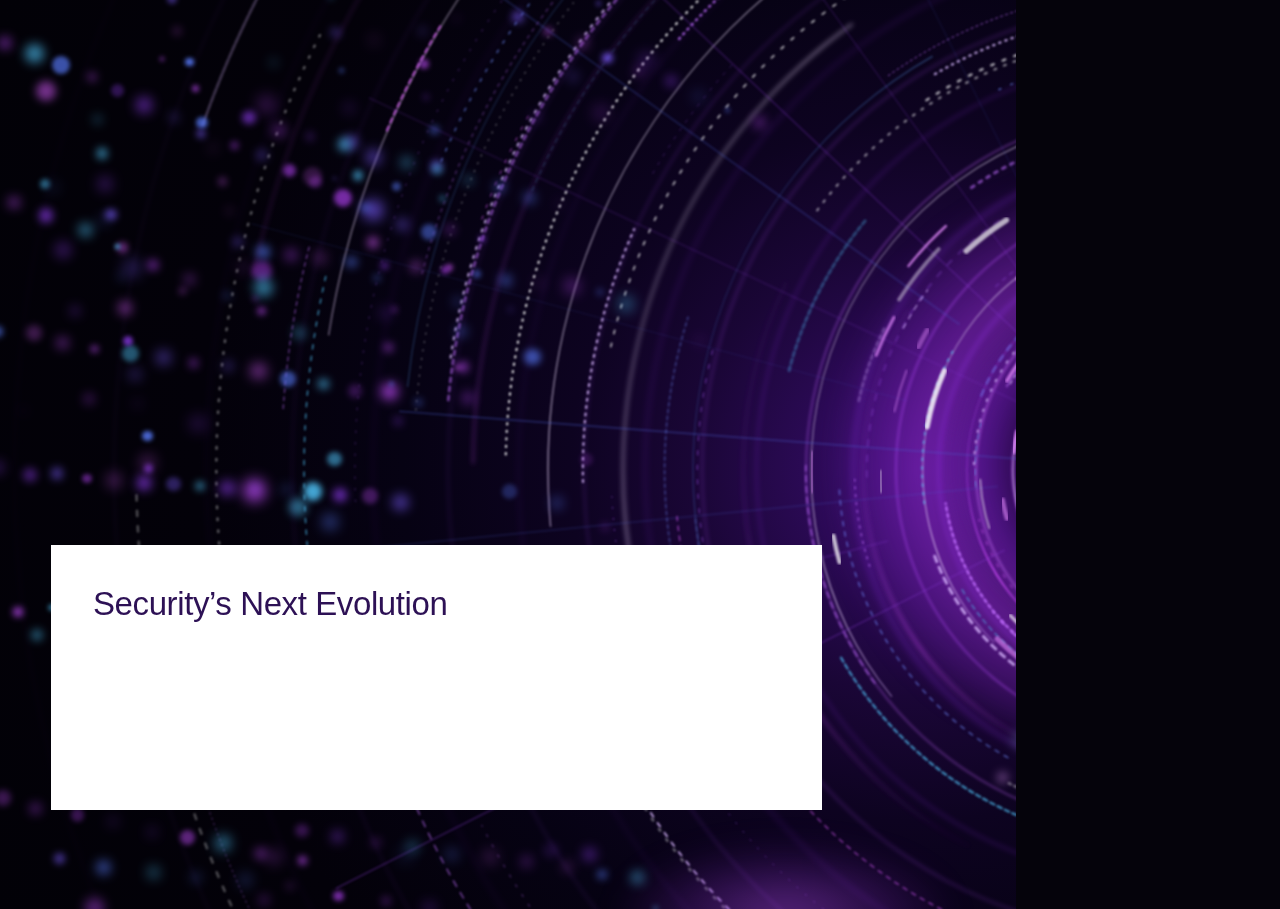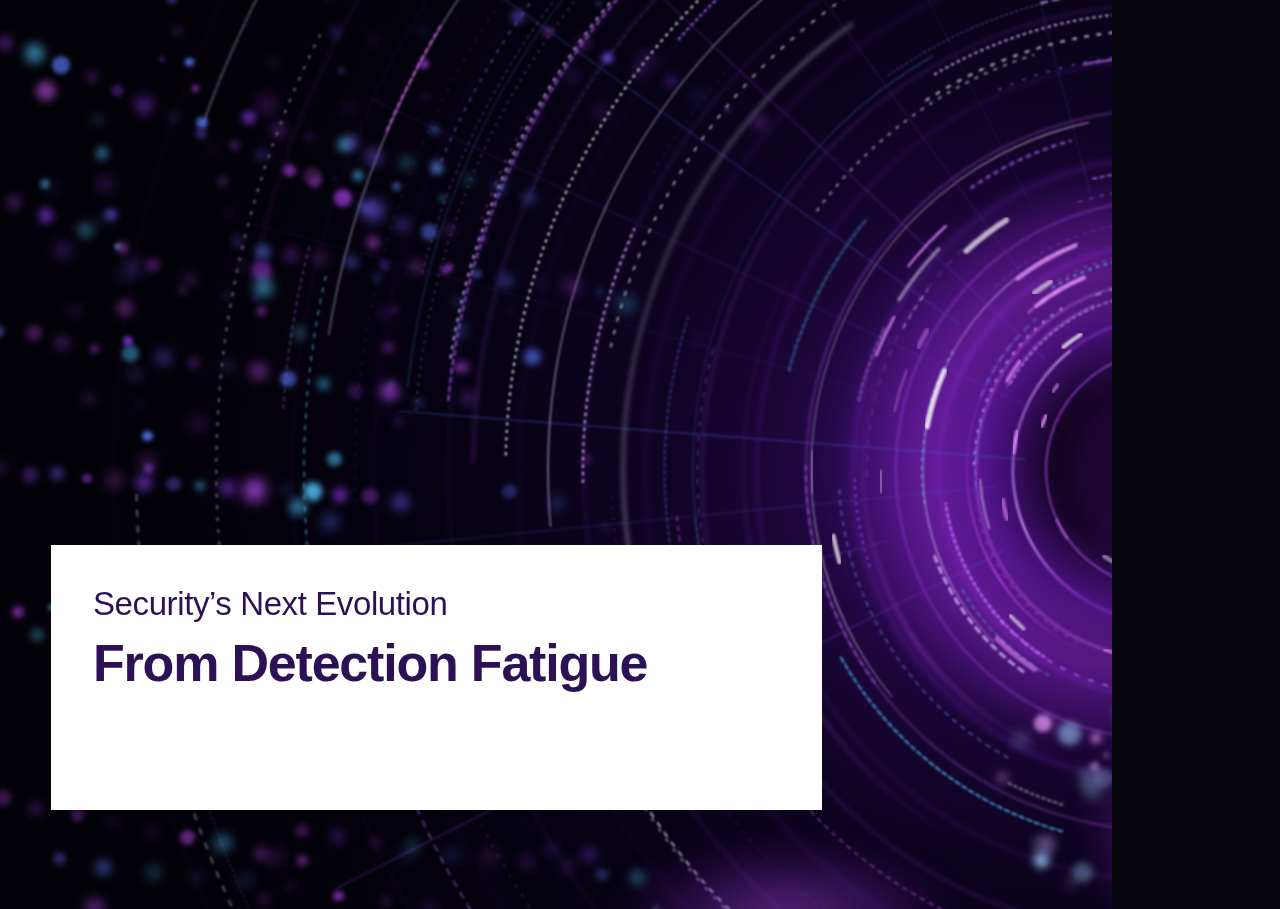--- a/index.html
+++ b/index.html
@@ -1,21 +1,21 @@
 <!DOCTYPE html>
 <html><head>
 <meta charset="utf-8">
 <style>
   * { margin:0; padding:0; box-sizing:border-box; }
   html,body { width:1280px; height:909px; overflow:hidden; background:#05030b; }
   body { font-family:"Liberation Sans", sans-serif; }
 
   #stage {
     position:relative;
-    width:1112px; height:909px;
+    width:1016px; height:909px;
     overflow:hidden;
     background:#04020a;
   }
 
   
   .bg-layer { position:absolute; inset:0; overflow:hidden; }
 
   
   .bg-base {
     position:absolute; inset:0;
@@ -648,17 +648,16 @@
 
     <div class="glow-br"></div>
     <div class="glow-br2"></div>
     <div class="glow-bc"></div>
     <div class="bg-core"></div>
   </div>
 
   <div id="card">
     <div class="eyebrow">Security’s Next Evolution</div>
     <div class="headline">
-      <span class="l2">From Detection Fatigue</span>
     </div>
   </div>
 
 </div>
 
 </body></html>

